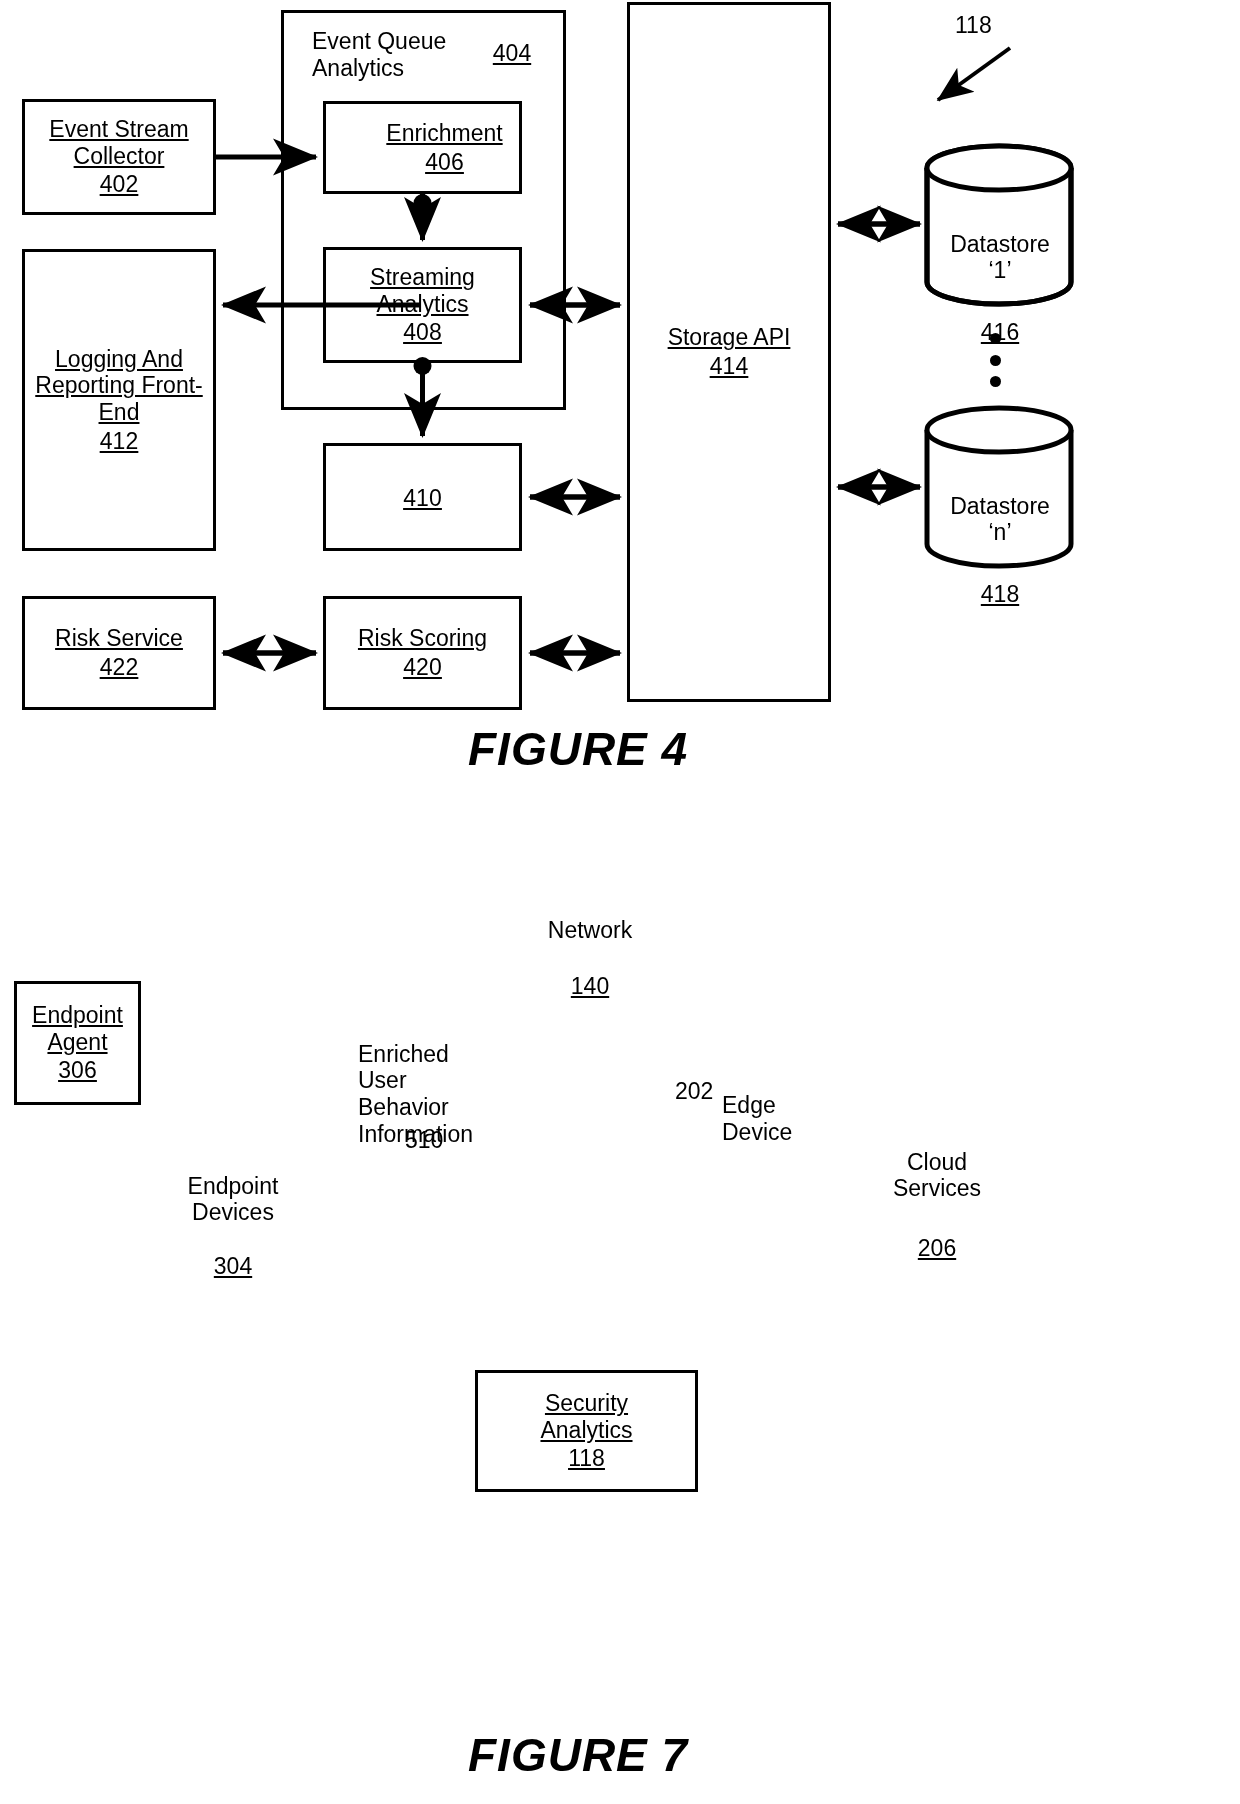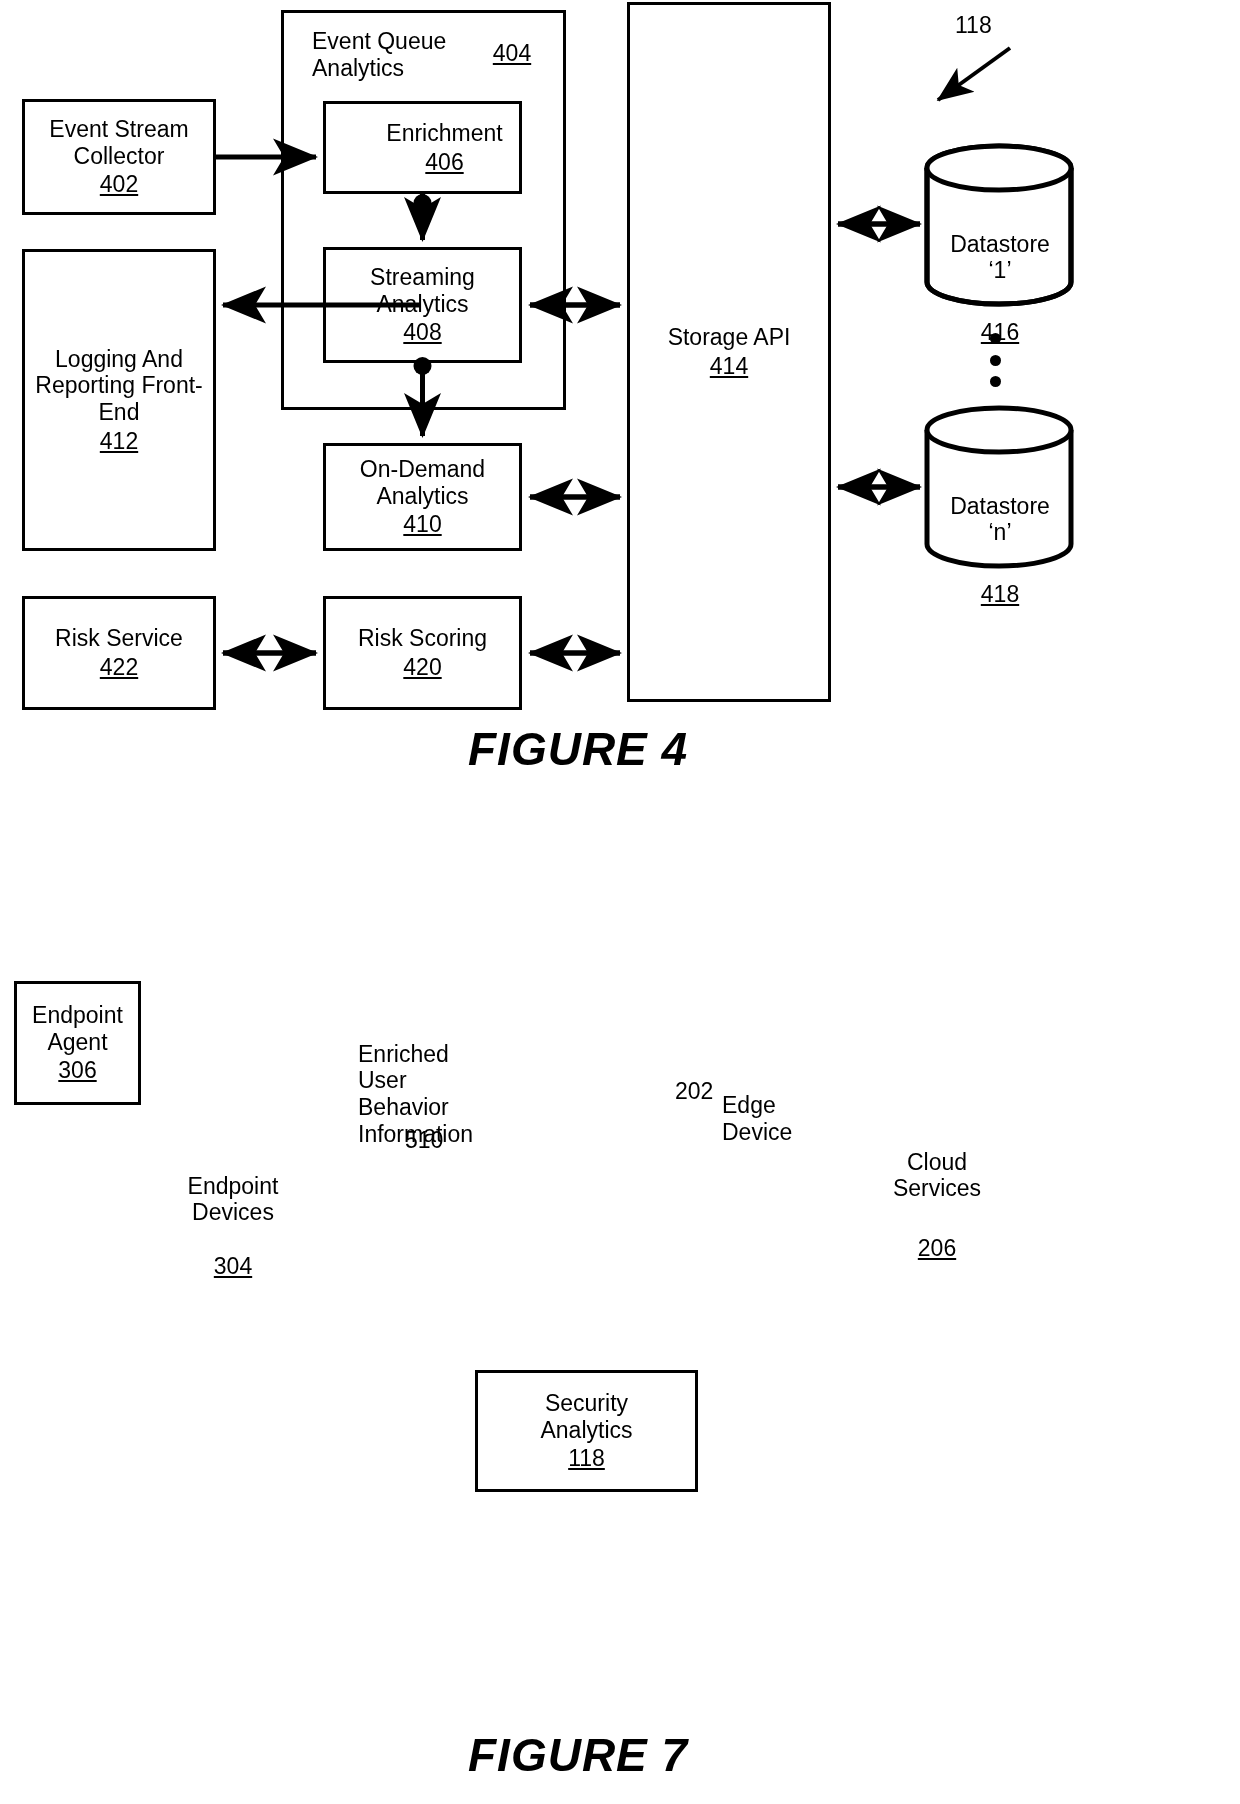--- a/index.html
+++ b/index.html
@@ -33,20 +33,21 @@
     border: 3px solid #000;
     background: #fff;
     box-sizing: border-box;
     display: flex;
     flex-direction: column;
     align-items: center;
     justify-content: center;
     text-align: center;
     font-size: 23px;
     line-height: 1.16;
+    text-decoration: underline;
   }
   .box .ref {
     text-decoration: underline;
     margin-top: 2px;
   }
   .lbl {
     position: absolute;
     font-size: 23px;
     line-height: 1.16;
     text-align: center;
@@ -107,22 +108,20 @@
   </div>
 
   <div class="box" style="left:22px; top:249px; width:194px; height:302px;">
     <span>Logging
 And Reporting
 Front-End</span>
     <span class="ref">412</span>
   </div>
 
   <div class="box" style="left:323px; top:443px; width:199px; height:108px;">
-    <span>On-Demand
-Analytics</span>
     <span class="ref">410</span>
   </div>
 
   <div class="box" style="left:627px; top:2px; width:204px; height:700px;">
     <span>Storage
 API</span>
     <span class="ref">414</span>
   </div>
 
   <div class="box" style="left:22px; top:596px; width:194px; height:114px;">
@@ -234,20 +233,24 @@
   </div>
 
   <div class="lbl left" style="left:358px; top:1014px; width:140px;">
     <div style="white-space:pre-line;">Enriched
 User
 Behavior
 Information</div>
   </div>
   <div class="lbl left" style="left:405px; top:1127px; width:60px;">510</div>
 
+  <div class="lbl" style="left:520px; top:890px; width:140px; pointer-events:none;">
+    <div>Network</div>
+    <div class="ref-u" style="margin-top:3px;">140</div>
+  </div>
 
   <div class="lbl" style="left:862px; top:1122px; width:150px; pointer-events:none;">
     <div style="white-space:pre-line;">Cloud
 Services</div>
     <div class="ref-u" style="margin-top:6px;">206</div>
   </div>
 
   <div class="lbl left" style="left:722px; top:1092px; width:110px; white-space:pre-line;">Edge
 Device</div>
   <div class="lbl left" style="left:675px; top:1078px; width:50px;">202</div>

